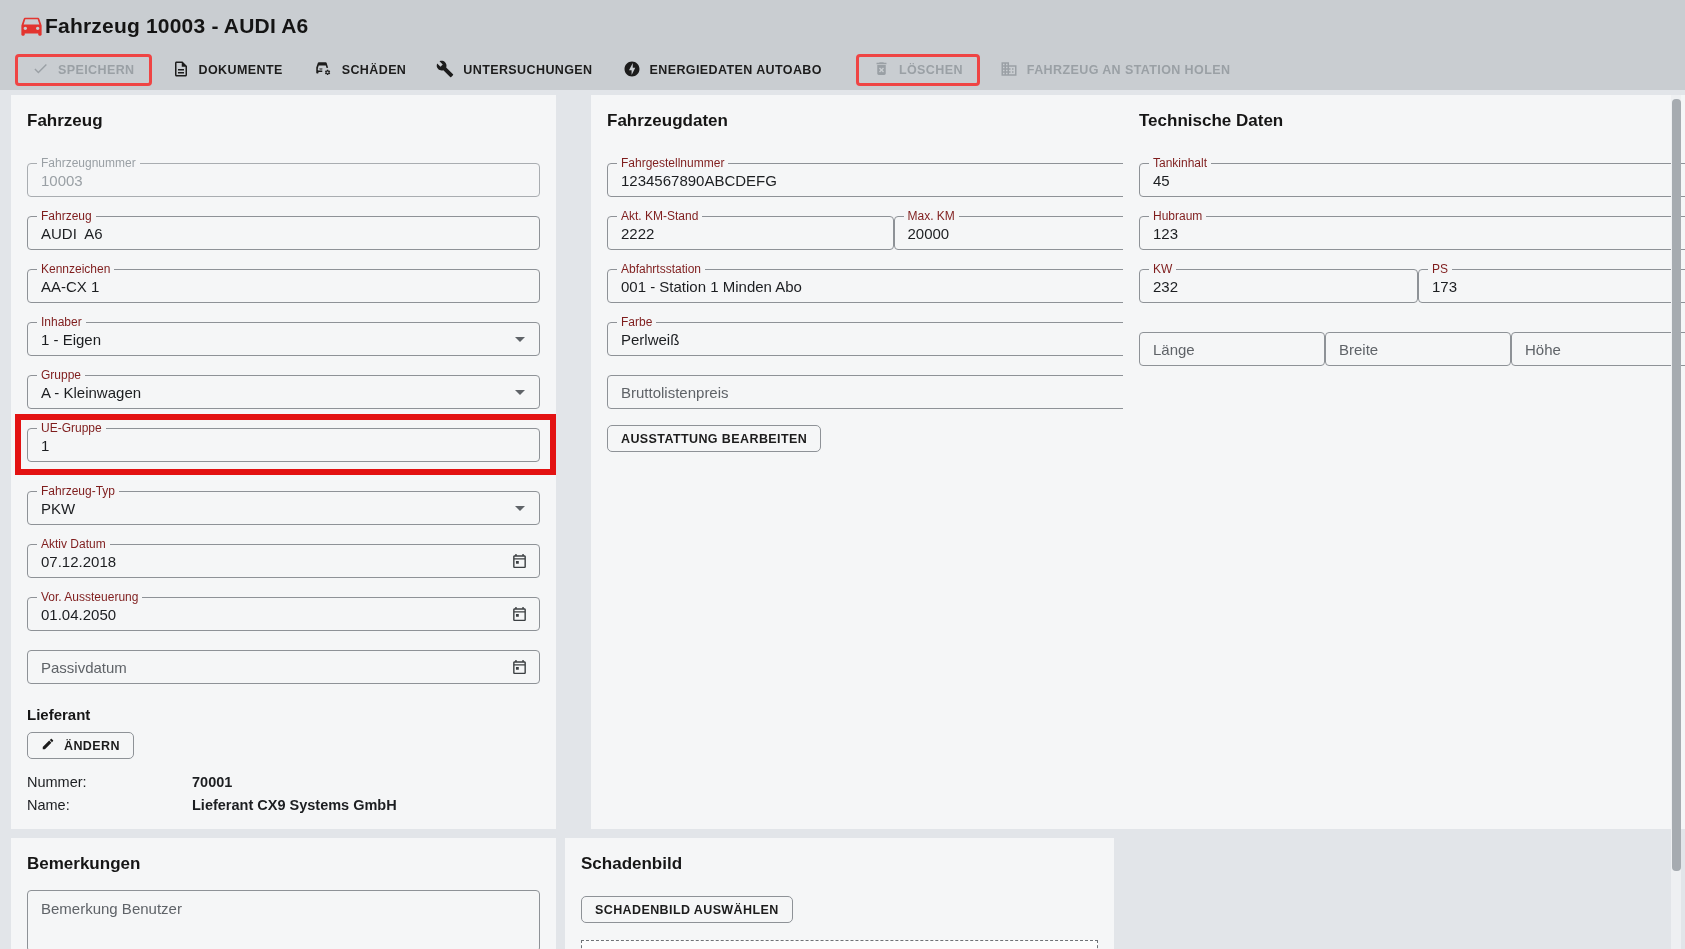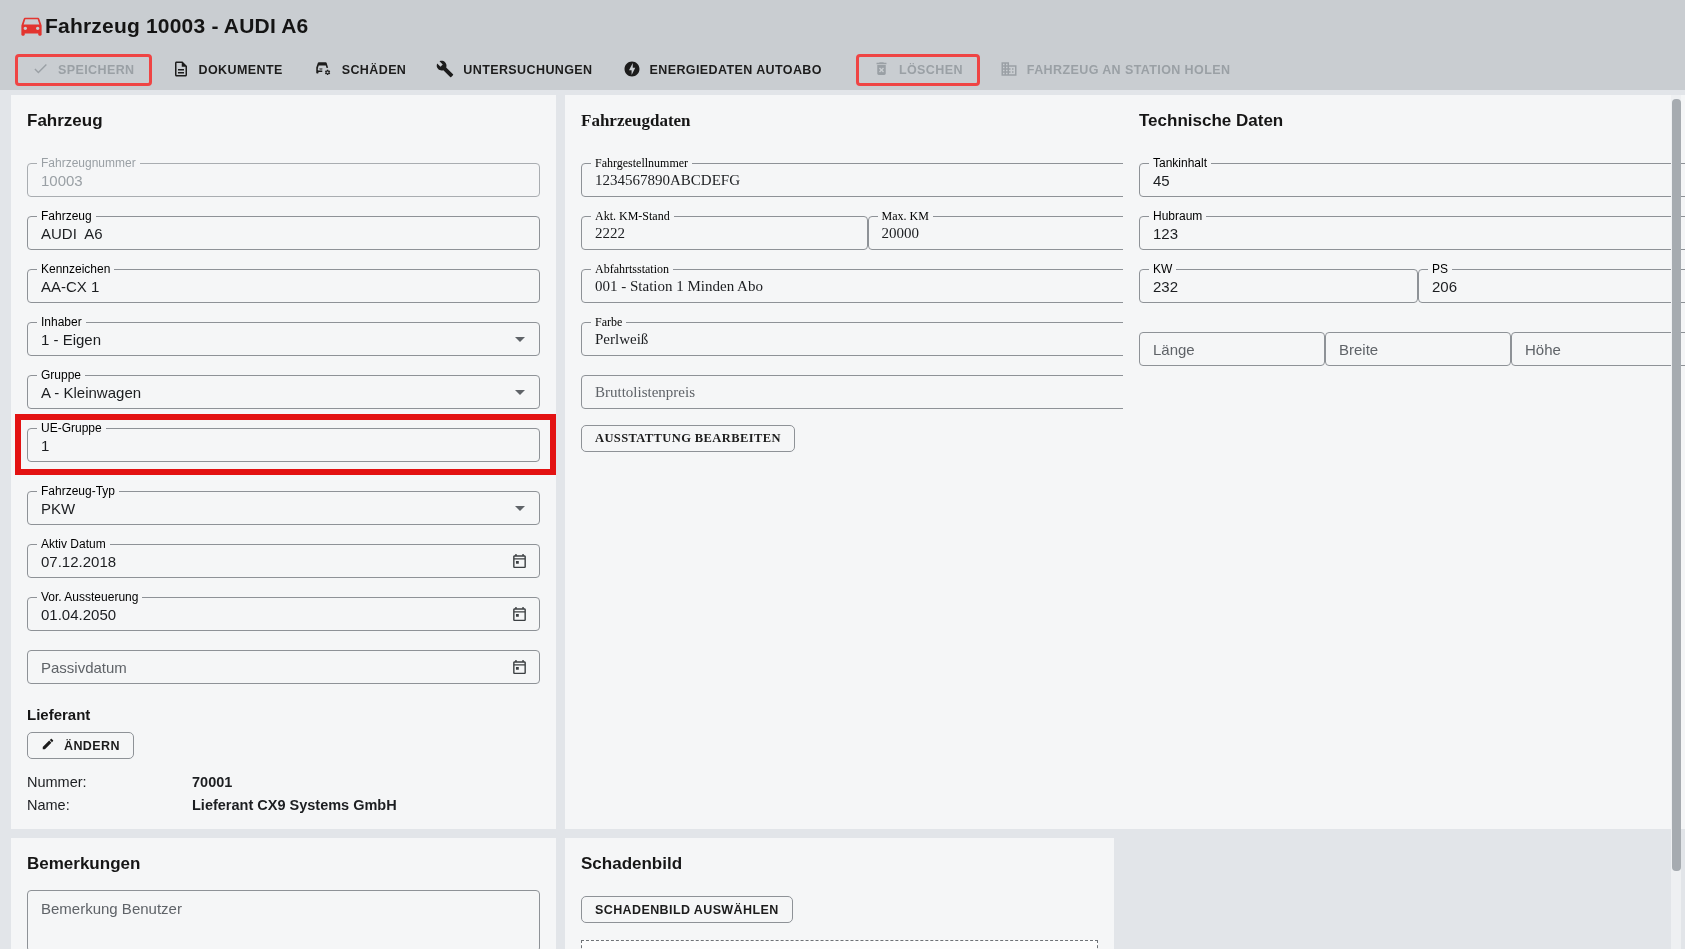--- a/index.html
+++ b/index.html
@@ -18,32 +18,32 @@
           font-family:inherit; font-size:12.5px; font-weight:700; letter-spacing:.4px; color:#1c1c1c;
           padding:6px 10px; height:32px; white-space:nowrap; }
   .tbtn svg { flex:0 0 auto; }
   .tbtn.bordered { border:3px solid #ef4444; border-radius:4px; padding:6px 14px; }
   .tbtn.disabled { color:#9aa0a5; cursor:default; }
   .tbtn.disabled svg path { fill:#9aa0a5; }
 
   
   .panel { position:absolute; background:#f5f6f7; }
   #panel-fahrzeug      { left:11px;   top:95px;  width:545px; height:734px; }
-  #panel-fahrzeugdaten { left:565px;  top:95px;  width:605px; height:734px;font-family:Liberation Serif, serif; }
+  #panel-fahrzeugdaten { left:591px;  top:95px;  width:605px; height:734px; }
   #panel-technische    { left:1123px; top:95px;  width:590px; height:734px; }
   #panel-bemerkungen   { left:11px;   top:838px; width:545px; height:140px; }
   #panel-schadenbild   { left:565px;  top:838px; width:549px; height:140px; }
 
   .ptitle { margin:16px 16px 0; font-size:17px; font-weight:700; color:#161616; line-height:20px; }
   .pbody { padding:32px 16px 0; }
   .pbody.tight { padding-top:8px; }
 
   
   .field { position:relative; height:34px; border:1px solid #8e9297; border-radius:4px; margin-bottom:19px; background:transparent; }
-  .flabel { position:absolute; top:-7px; left:9px; font-size:12px; line-height:13px; color:#000000; background:#f5f6f7; padding:0 4px; white-space:nowrap; }
+  .flabel { position:absolute; top:-7px; left:9px; font-size:12px; line-height:13px; color:#7f1d1d; background:#f5f6f7; padding:0 4px; white-space:nowrap; }
   .fvalue { position:absolute; left:13px; top:50%; transform:translateY(-50%); font-size:15px; color:#1c1e21; white-space:pre; }
   .field.empty .fvalue { color:#5f6368; }
   .field.disabled { border-color:#a9adb1; }
   .field.disabled .flabel, .field.disabled .fvalue { color:#9aa0a5; }
   .caret { position:absolute; right:14px; top:50%; margin-top:-2px; width:0; height:0;
            border-left:5px solid transparent; border-right:5px solid transparent; border-top:5px solid #5f6368; }
   .ficon { position:absolute; right:11px; top:50%; transform:translateY(-50%); display:flex; }
 
   .frow { display:flex; }
   .frow .field { flex:1; }
@@ -279,21 +279,21 @@
         <span class="flabel">Hubraum</span>
         <span class="fvalue">123</span>
       </div>
       <div class="frow">
         <div class="field">
           <span class="flabel">KW</span>
           <span class="fvalue">232</span>
         </div>
         <div class="field">
           <span class="flabel">PS</span>
-          <span class="fvalue">206</span>
+          <span class="fvalue">173</span>
         </div>
       </div>
       <div class="frow mt10x">
         <div class="field empty">
           <span class="fvalue">Länge</span>
         </div>
         <div class="field empty">
           <span class="fvalue">Breite</span>
         </div>
         <div class="field empty">

